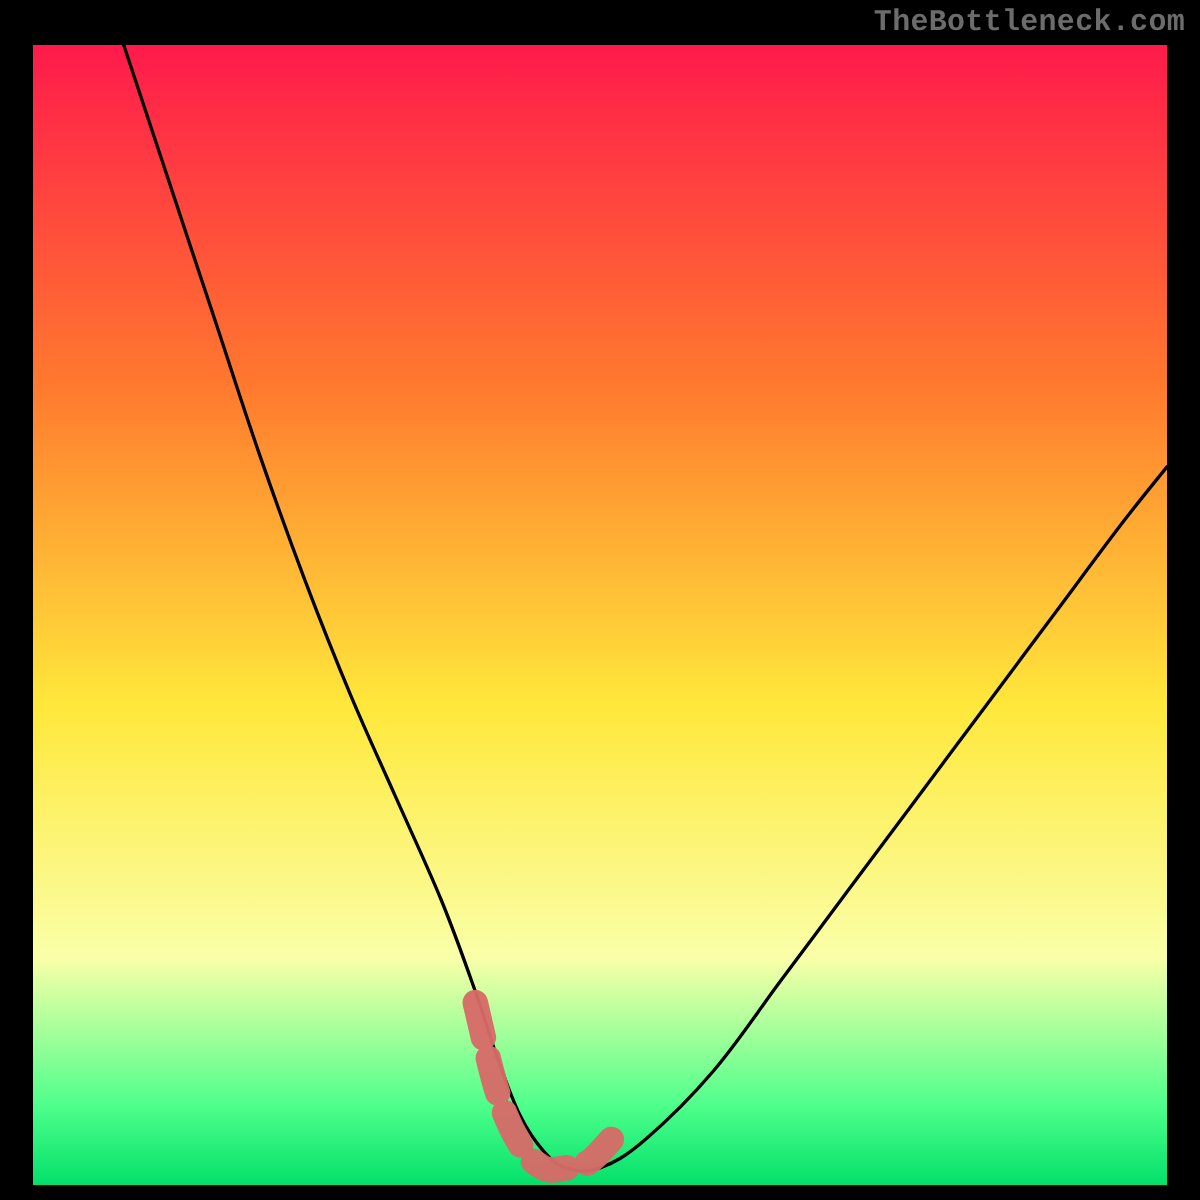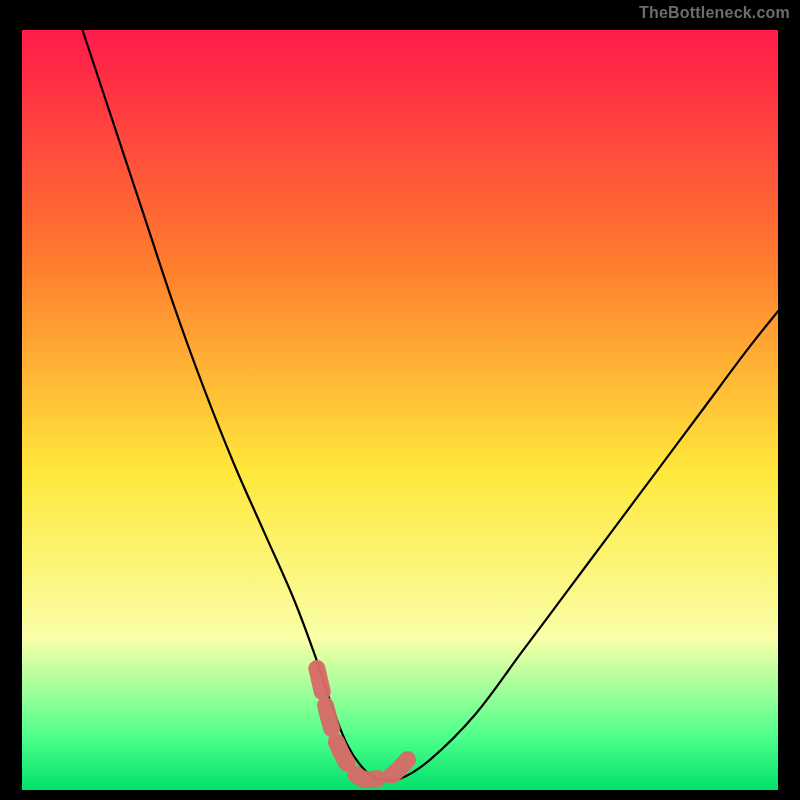--- a/index.html
+++ b/index.html
@@ -15,24 +15,25 @@
     position: relative;
     width: 800px;
     height: 800px;
     background: #000;
   }
   .watermark {
     position: absolute;
     top: 4px;
     right: 10px;
     color: #6c6c6c;
-    font-size: 16px;
+    font-size: 20px;
     font-weight: 600;
     letter-spacing: 0.2px;
     z-index: 10;
+    font-family: Liberation Mono, monospace;
   }
   .plot-wrap {
     position: absolute;
     left: 22px;
     top: 30px;
     width: 756px;
     height: 760px;
   }
   svg { display: block; }
 </style>

